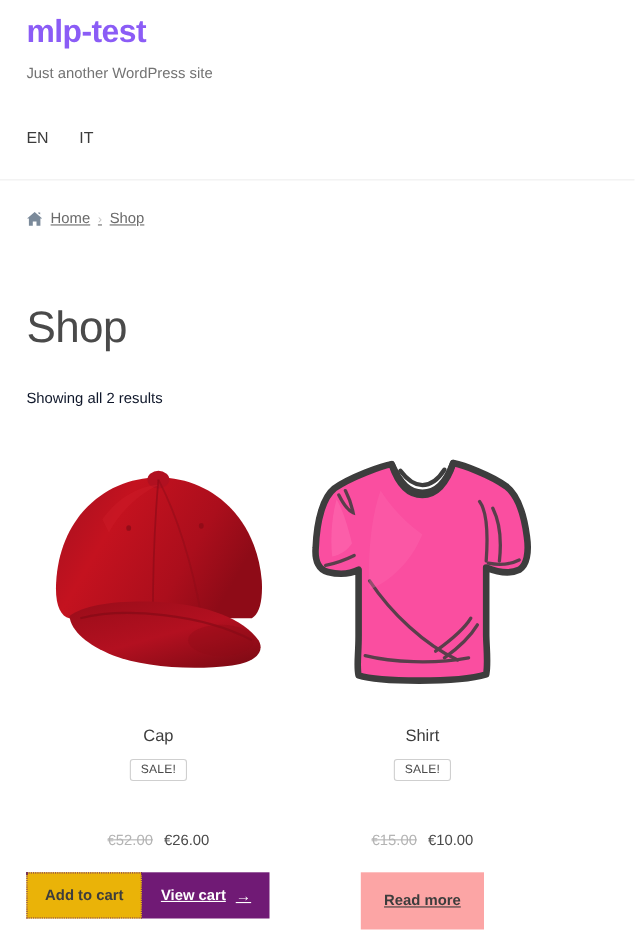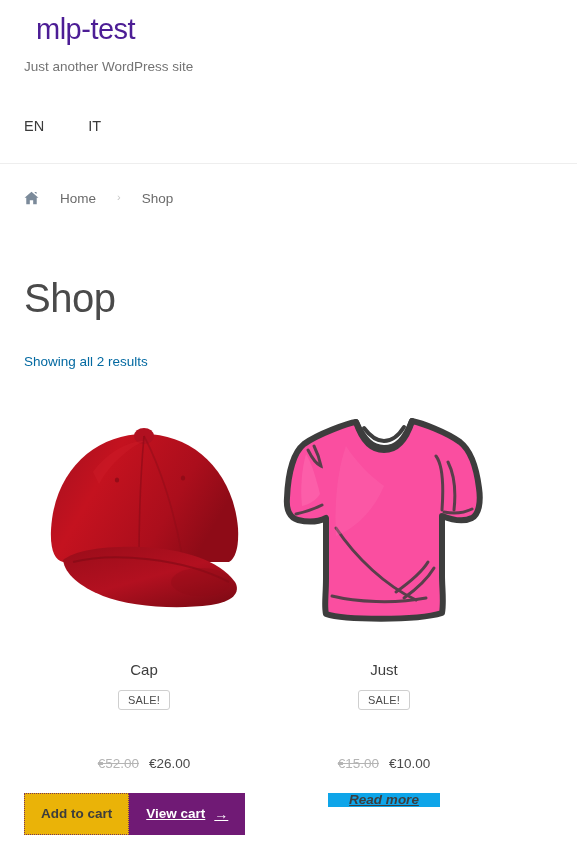--- a/index.html
+++ b/index.html
@@ -19,51 +19,52 @@
 
   
   .site-header {
     padding: 14px 24px 0 24px;
     border-bottom: 1px solid #eeeeee;
     height: 164px;
   }
   .site-title {
     font-size: 29px;
     line-height: 1.1;
-    font-weight: normal;
-    color: #4c1d95;
+    font-weight: bold;
+    color: #8b5cf6;
     letter-spacing: -0.5px;
-    margin: 0 0 0 12px;
+    margin: 0 0 0 0;
   }
   .site-description {
     font-size: 13.5px;
     color: #737373;
     margin-top: 13px;
     font-weight: normal;
   }
   .main-nav {
     margin-top: 44px;
     display: flex;
-    gap: 44px;
+    gap: 28px;
     align-items: center;
   }
   .main-nav a {
     font-size: 14.5px;
     color: #3b3b3b;
     text-decoration: none;
   }
 
   
   .breadcrumb {
     display: flex;
-    align-items: flex-start;
-    gap: 21px;
+    align-items: flex-end;
+    gap: 7px;
     padding: 27px 24px 0 24px;
     font-size: 13.5px;
     color: #6b6b6b;
+    text-decoration: underline;
   }
   .breadcrumb a { color: #6b6b6b; text-decoration: none; }
   .bc-sep { color: #c5c5c5; font-size: 11px; }
   .home-icon { display: inline-flex; width: 15px; height: 14px; }
 
   
   .shop-wrap { padding: 0 24px; }
   .page-title {
     font-size: 40px;
     font-weight: normal;
@@ -95,21 +96,21 @@
   }
   .woo-ordering .caret {
     position: absolute;
     right: 7px;
     font-size: 9px;
     color: #222;
     line-height: 1;
   }
   .result-count {
     font-size: 13.5px;
-    color: #0369a1;
+    color: #0f172a;
   }
 
   
   .products {
     margin-top: 30px;
     display: flex;
   }
   .product {
     width: 240px;
     display: flex;
@@ -185,24 +186,23 @@
   .btn-view {
     background: #701a75;
     color: #ffffff;
     padding: 14px 17px;
     display: inline-flex;
     align-items: center;
     gap: 9px;
   }
   .btn-view .arrow { font-size: 14px; line-height: 1; }
   .btn-read {
-    background: #0ea5e9;
+    background: #fca5a5;
     color: #3d3d3d;
-    padding: 0 21px;
-    font-style: italic;
+    padding: 19px 21px;
   }
 </style>
 </head>
 <body>
 
 <header class="site-header">
   <h1 class="site-title">mlp-test</h1>
   <div class="site-description">Just another WordPress site</div>
 
   <nav class="main-nav">
@@ -328,21 +328,21 @@
             <path d="M60 122 C 80 152, 110 180, 140 194"></path>
             <path d="M56 190 C 80 196, 118 198, 150 192"></path>
             <path d="M120 186 C 134 176, 146 166, 152 156"></path>
             <path d="M128 192 C 142 182, 152 172, 158 162"></path>
           </g>
 
           <path d="M30 48 C 26 62, 24 82, 26 100 C 34 98, 40 94, 44 88 C 40 72, 36 58, 30 48 Z" fill="#fd6bb0" opacity="0.55"></path>
           <path d="M70 40 C 62 62, 58 96, 60 130 C 80 122, 98 104, 108 80 C 94 70, 80 56, 70 40 Z" fill="#fd6bb0" opacity="0.35"></path>
         </svg>
       </a>
-      <div class="product-name">Just</div>
+      <div class="product-name">Shirt</div>
       <div class="sale-badge">SALE!</div>
       <div class="price">
         <del>€15.00</del>
         <ins>€10.00</ins>
       </div>
       <div class="btn-row centered">
         <a class="btn btn-read" href="#">Read more</a>
       </div>
     </div>
 

